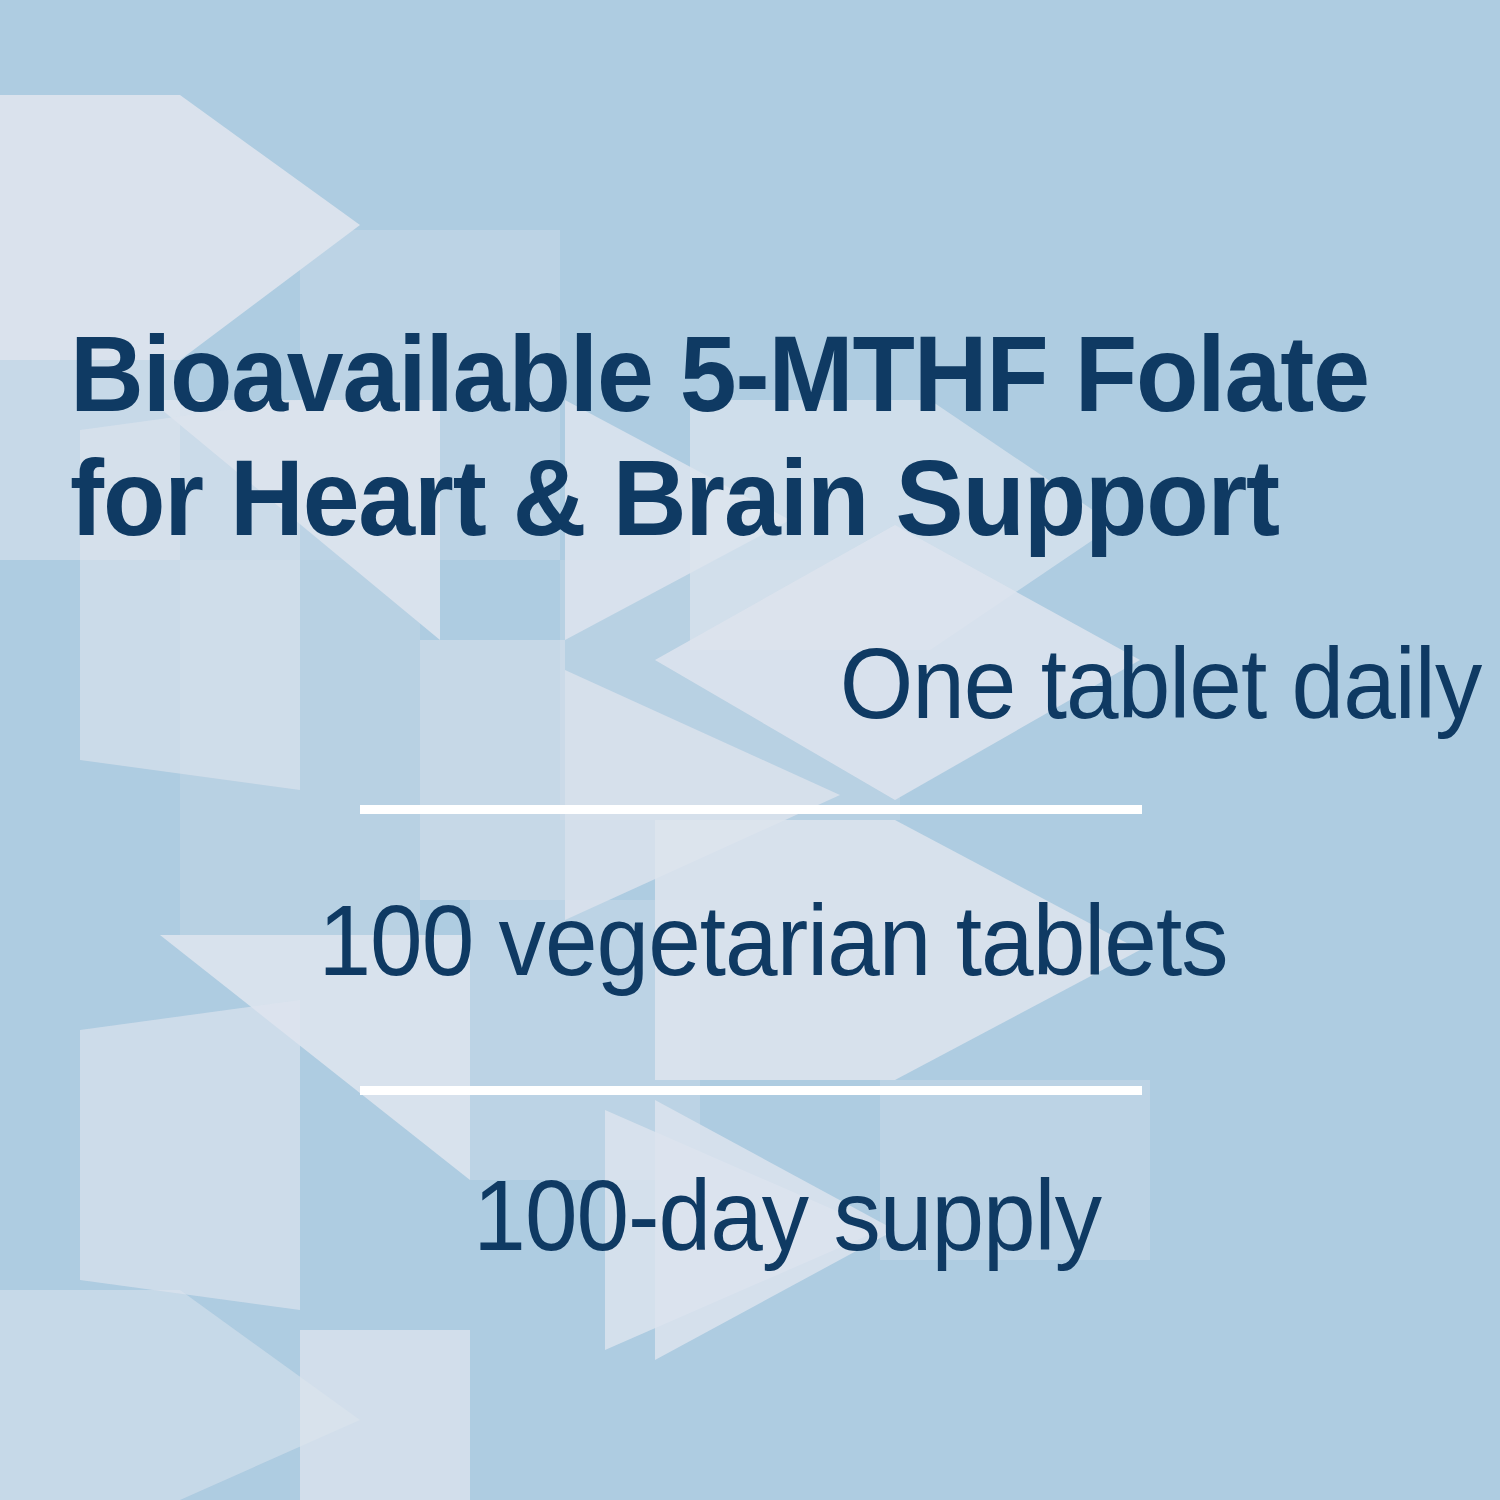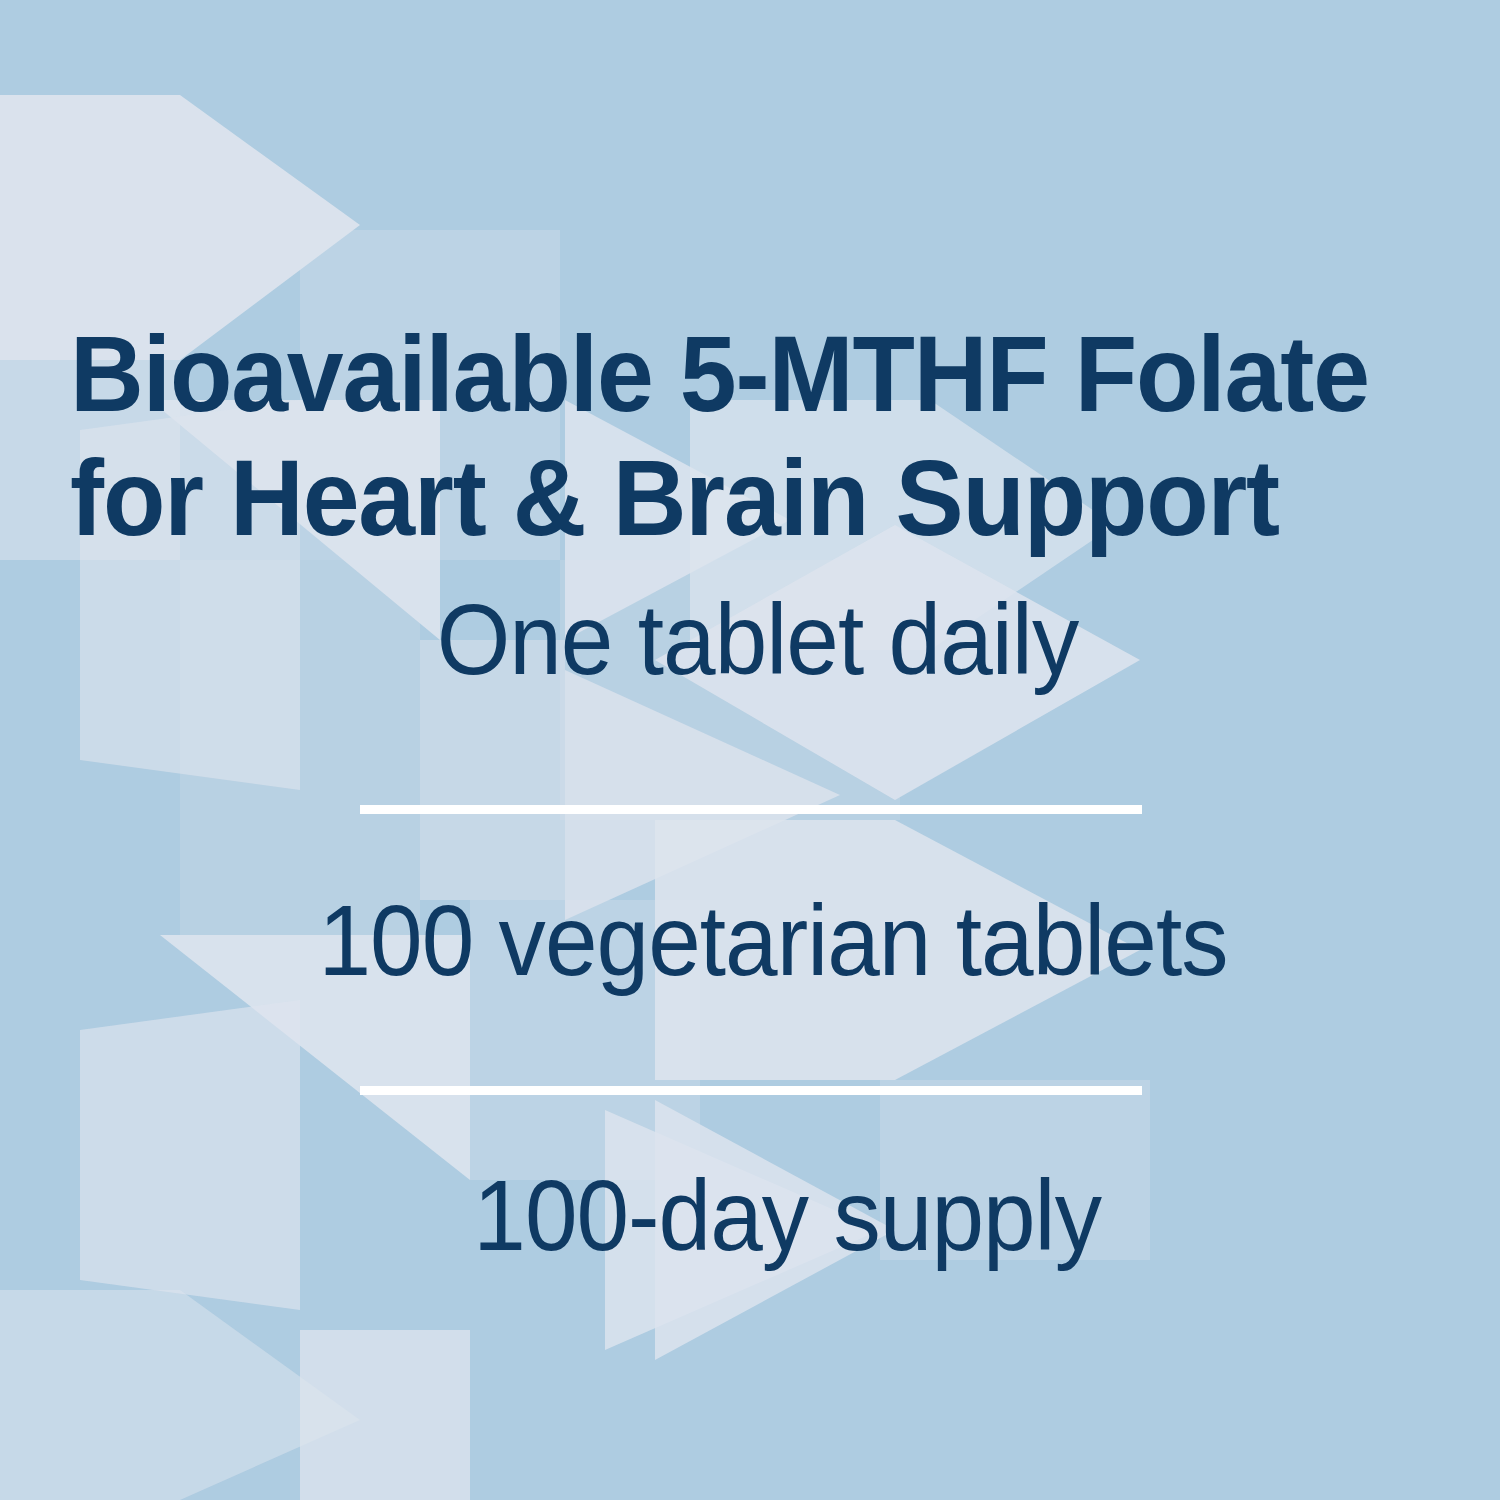--- a/index.html
+++ b/index.html
@@ -58,21 +58,21 @@
     font-weight: 400;
     font-size: 100px;
     line-height: 110px;
     letter-spacing: -1px;
     white-space: nowrap;
   }
   .feature > span {
     display: inline-block;
     transform: scaleX(0.945);
   }
-  #feature-1 { top: 584px; }
+  #feature-1 { top: 628px; text-align: right; }
   #feature-2 { top: 885px; padding-left: 19px; }
   #feature-3 { top: 1160px; padding-left: 35px; }
 
   
   #feature-1 > span { margin-left: 14px; }
   #feature-2 > span { margin-left: 8px; }
   #feature-3 > span { margin-left: 4px; }
 
   
   .divider {

